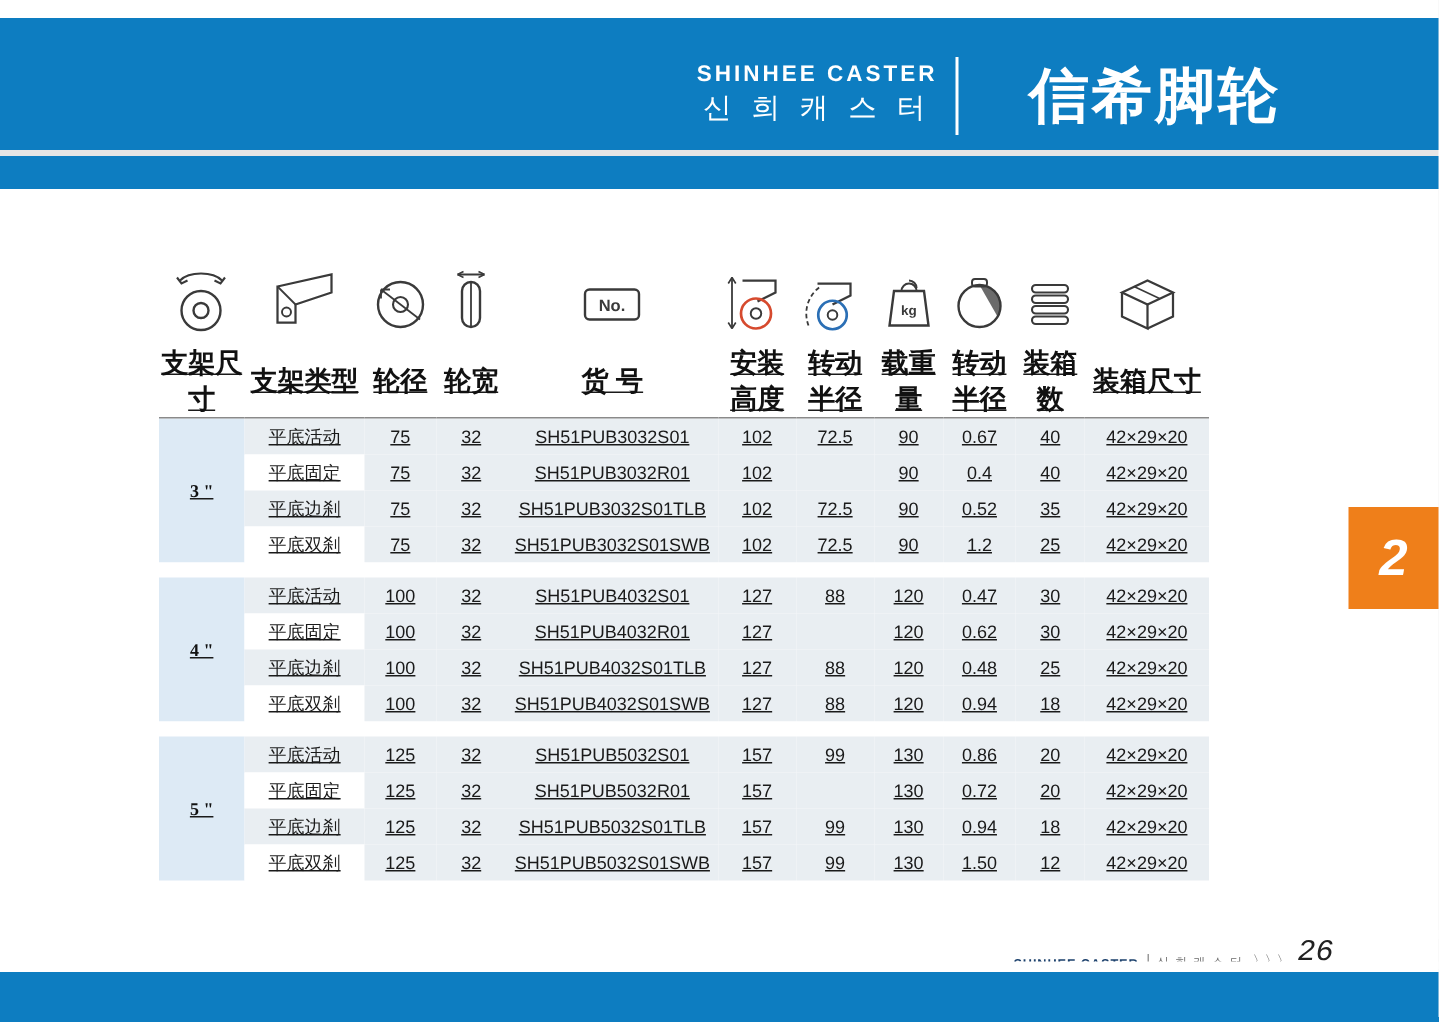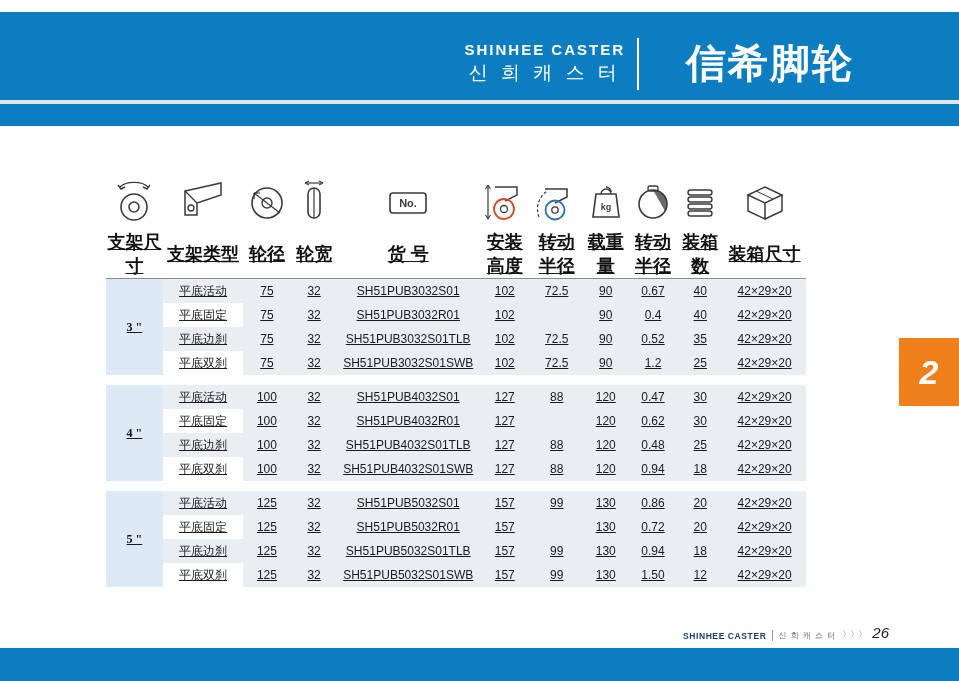--- a/index.html
+++ b/index.html
@@ -200,23 +200,23 @@
     color: #6d6d6d;
     border-left: 1px solid #9a9a9a;
     padding-left: 5px;
   }
   .f-arrows {
     font-size: 9px;
     color: #6d6d6d;
     letter-spacing: -1px;
   }
   .f-page {
-    font-size: 15px;
+    font-size: 20px;
     font-style: italic;
-    font-family: Liberation Sans, sans-serif;
+    font-family: Liberation Mono, monospace;
     color: #222;
   }
   .bottom-band {
     position: absolute;
     left: 0; top: 648px;
     width: 959px; height: 33px;
     background: #0d7dc1;
   }
   .bottom-white {
     position: absolute;

